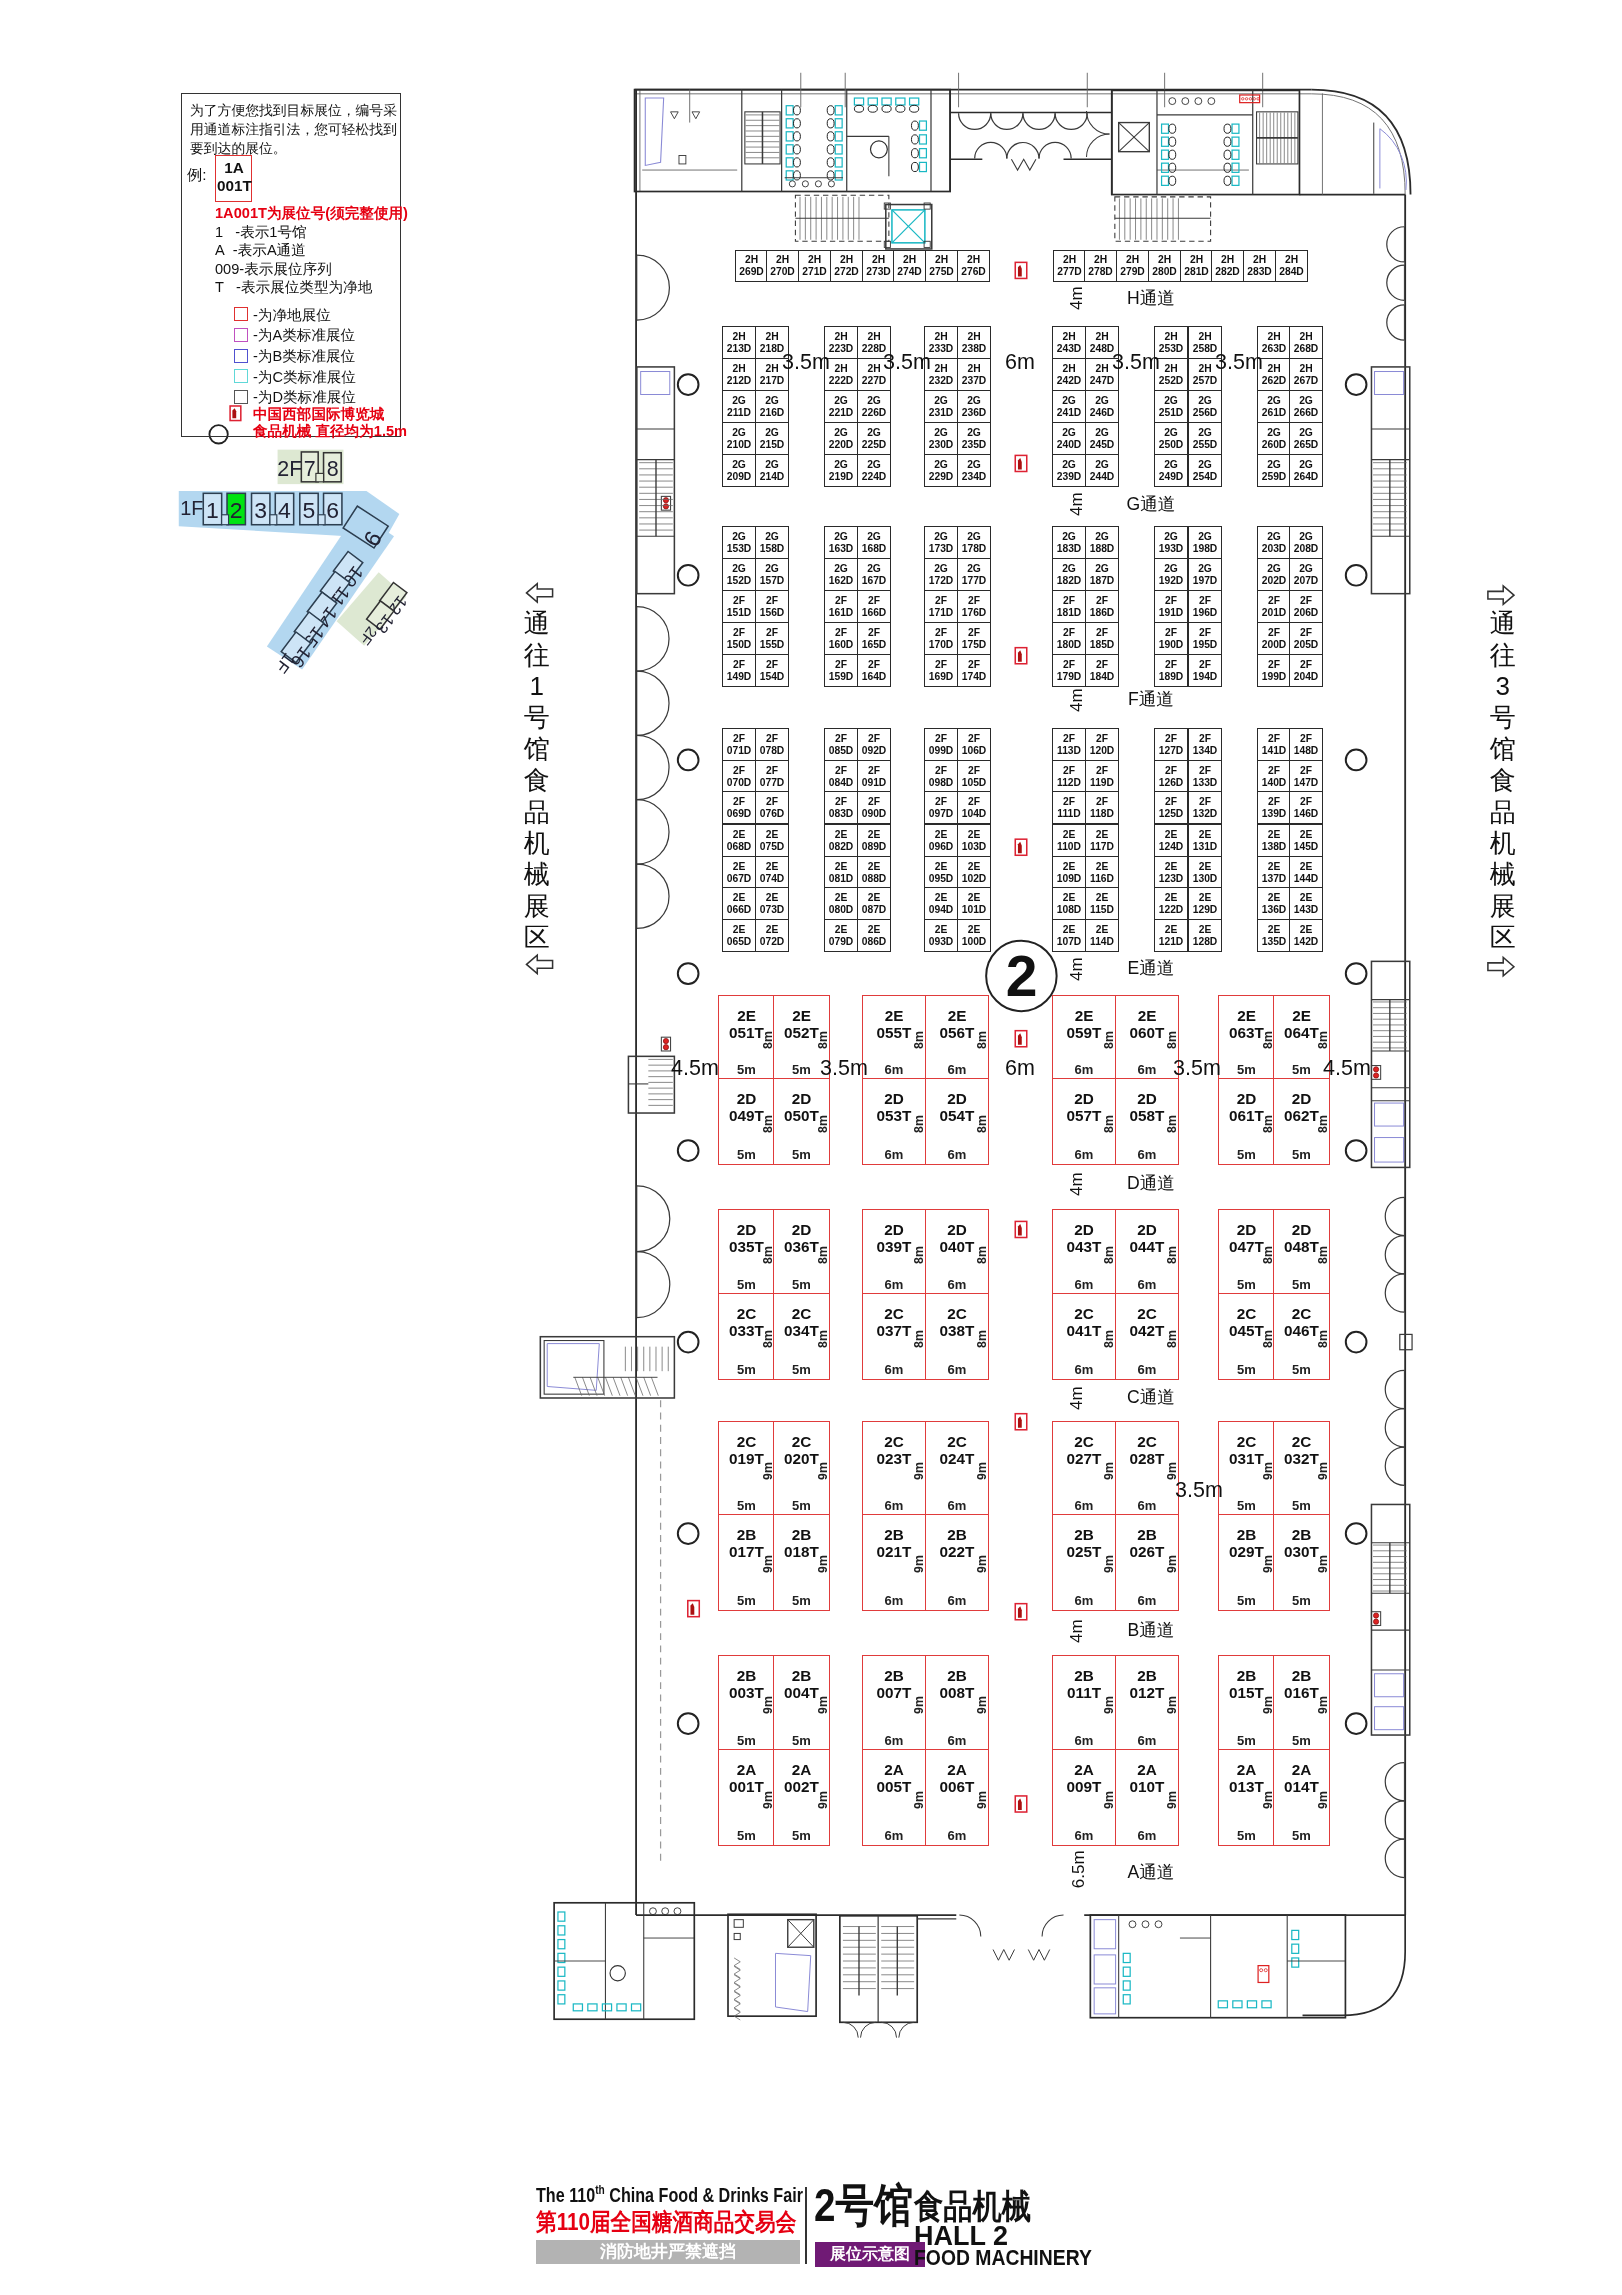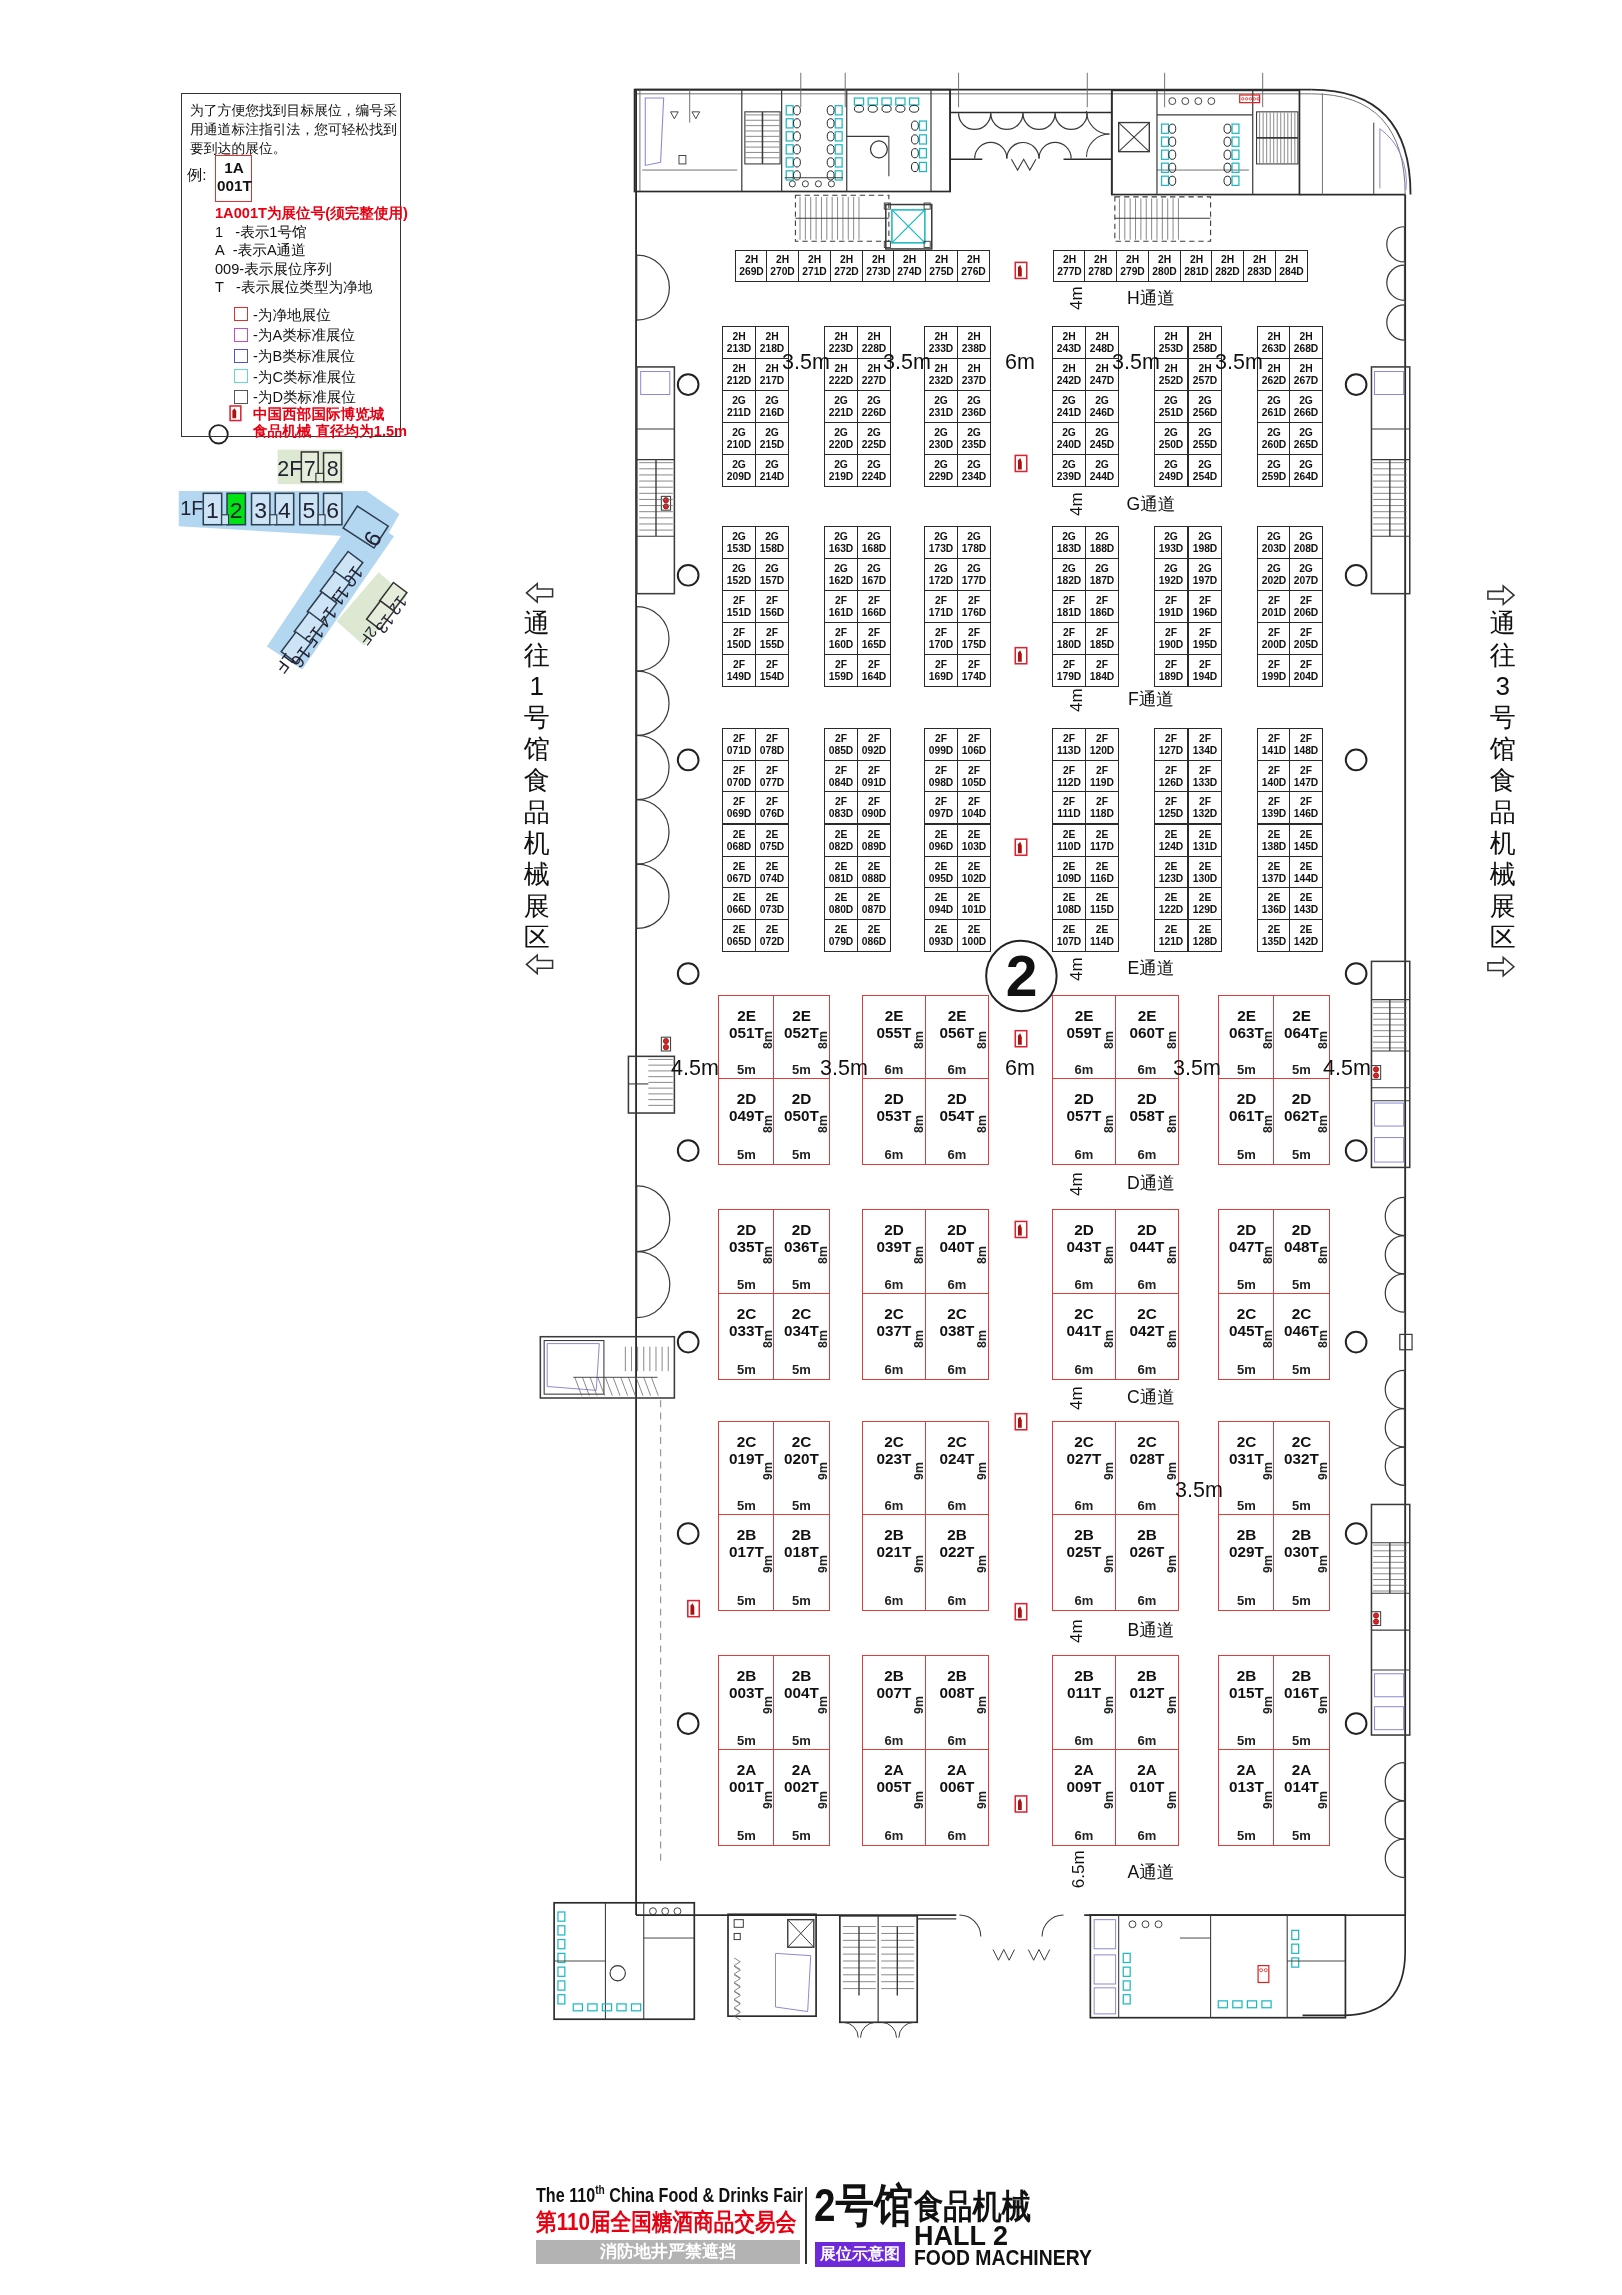--- a/index.html
+++ b/index.html
@@ -1825,15 +1825,15 @@
     <div style="position:absolute;left:253px;top:388px;font-size:14.6px;color:#111;">-为D类标准展位</div>
     <div style="position:absolute;left:253px;top:405px;font-size:14.6px;font-weight:bold;color:#e60012;">中国西部国际博览城</div>
     <div style="position:absolute;left:253px;top:422px;font-size:14.6px;font-weight:bold;color:#e60012;">食品机械 直径均为1.5m</div>
     <div style="position:absolute;left:536px;top:2182px;white-space:nowrap;font-size:20.7px;font-weight:bold;color:#111;transform:scaleX(0.78);transform-origin:0 0;">The 110<span style="font-size:13px;vertical-align:super;">th</span> China Food &amp; Drinks Fair</div>
     <div style="position:absolute;left:536px;top:2206px;white-space:nowrap;font-size:24px;font-weight:bold;color:#e60012;transform:scaleX(0.86);transform-origin:0 0;">第110届全国糖酒商品交易会</div>
     <div style="position:absolute;left:536px;top:2240px;width:264px;height:24px;background:#b3b3b3;text-align:center;font-size:17px;font-weight:bold;color:#fff;line-height:24px;">消防地井严禁遮挡</div>
     <div style="position:absolute;left:805px;top:2187px;width:1.9px;height:77px;background:#333;"></div>
     <div style="position:absolute;left:814px;top:2181px;white-space:nowrap;font-size:46px;font-weight:bold;color:#111;transform:scaleX(0.84);transform-origin:0 0;line-height:48px;">2号馆</div>
     <div style="position:absolute;left:914px;top:2189px;white-space:nowrap;font-size:34px;font-weight:bold;color:#111;transform:scaleX(0.86);transform-origin:0 0;line-height:35px;">食品机械</div>
     <div style="position:absolute;left:914px;top:2223px;white-space:nowrap;font-size:27px;font-weight:bold;color:#111;line-height:26px;">HALL 2</div>
-    <div style="position:absolute;left:815px;top:2242px;width:90px;height:24.5px;background:#6d28d9;text-align:center;font-size:16px;font-weight:bold;color:#fff;line-height:24.5px;">展位示意图</div>
+    <div style="position:absolute;left:815px;top:2242px;width:110px;height:24.5px;background:#701a75;text-align:center;font-size:16px;font-weight:bold;color:#fff;line-height:24.5px;">展位示意图</div>
     <div style="position:absolute;left:914px;top:2246px;white-space:nowrap;font-size:22px;font-weight:bold;color:#111;transform:scaleX(0.88);transform-origin:0 0;line-height:23px;">FOOD MACHINERY</div>
   </div>
 
 </body></html>

